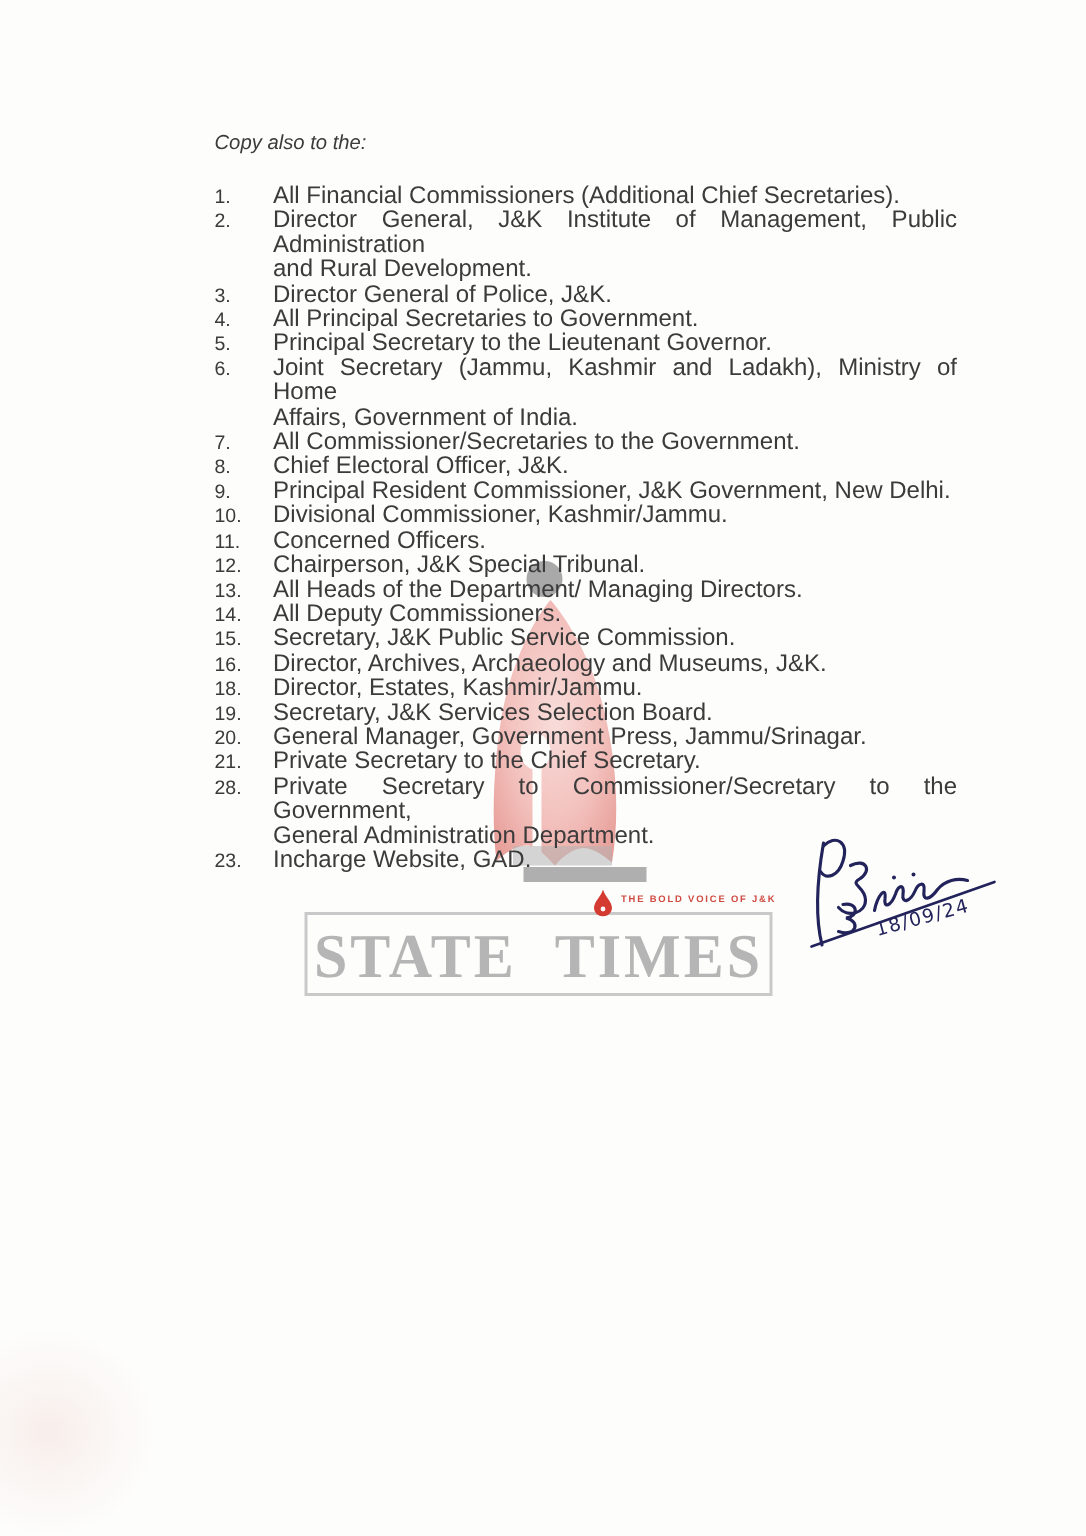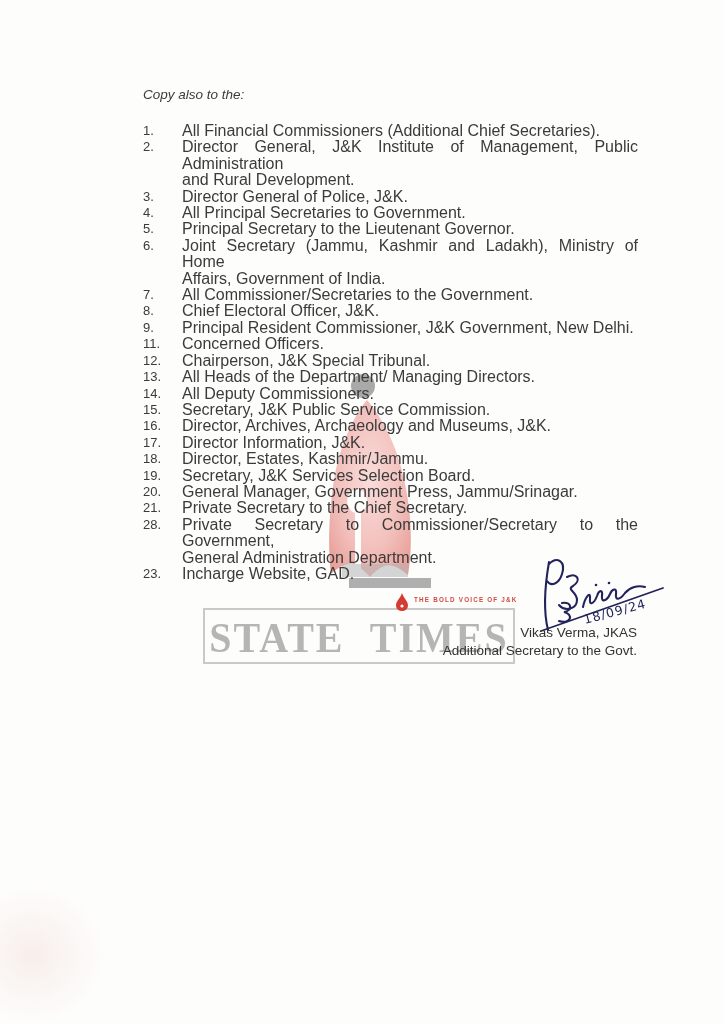--- a/index.html
+++ b/index.html
@@ -163,20 +163,26 @@
           </span>
   </div>
 
   <div class="row">
     <span class="num">9.</span>
     <span class="lines">
             <div>Principal Resident Commissioner, J&amp;K Government, New Delhi.</div>
           </span>
   </div>
 
+  <div class="row">
+    <span class="num">10.</span>
+    <span class="lines">
+            <div>Divisional Commissioner, Kashmir/Jammu.</div>
+          </span>
+  </div>
 
   <div class="row">
     <span class="num">11.</span>
     <span class="lines">
             <div>Concerned Officers.</div>
           </span>
   </div>
 
   <div class="row">
     <span class="num">12.</span>
@@ -206,26 +212,20 @@
           </span>
   </div>
 
   <div class="row">
     <span class="num">16.</span>
     <span class="lines">
             <div>Director, Archives, Archaeology and Museums, J&amp;K.</div>
           </span>
   </div>
 
-  <div class="row">
-    <span class="num">17.</span>
-    <span class="lines">
-            <div>Director Information, J&amp;K.</div>
-          </span>
-  </div>
 
   <div class="row">
     <span class="num">18.</span>
     <span class="lines">
             <div>Director, Estates, Kashmir/Jammu.</div>
           </span>
   </div>
 
   <div class="row">
     <span class="num">19.</span>
@@ -272,18 +272,14 @@
       <path d="M549,564 C557,556 566,561 562,574 C559,584 551,587 547,581"></path>
       <path d="M567,577 C577,572 582,580 573,586 C566,590 577,591 577,600 C577,609 565,612 559,605"></path>
       <path d="M562,603 C572,601 573,611 564,612 C574,614 571,625 559,621"></path>
       <path d="M583,607 C585,597 591,590 590,599 C589,606 594,604 597,596 C599,590 603,589 602,596 C601,603 607,601 610,594 C612,589 617,587 616,594 C615,601 620,600 625,593 C630,587 638,585 645,587"></path>
       <path d="M541,631 L663,588" stroke-width="1.8"></path>
     </g>
     <circle cx="596" cy="585" r="1.3" fill="#23235c"></circle>
     <circle cx="609" cy="583" r="1.3" fill="#23235c"></circle>
     <text class="sig-date" x="585" y="624" transform="rotate(-15 585 624)">18/09/24</text>
   </svg>
-  <div class="sig-text">
-    <div>Vikas Verma, JKAS</div>
-    <div>Additional Secretary to the Govt.</div>
-  </div>
 
 </div>
 
 </body></html>

